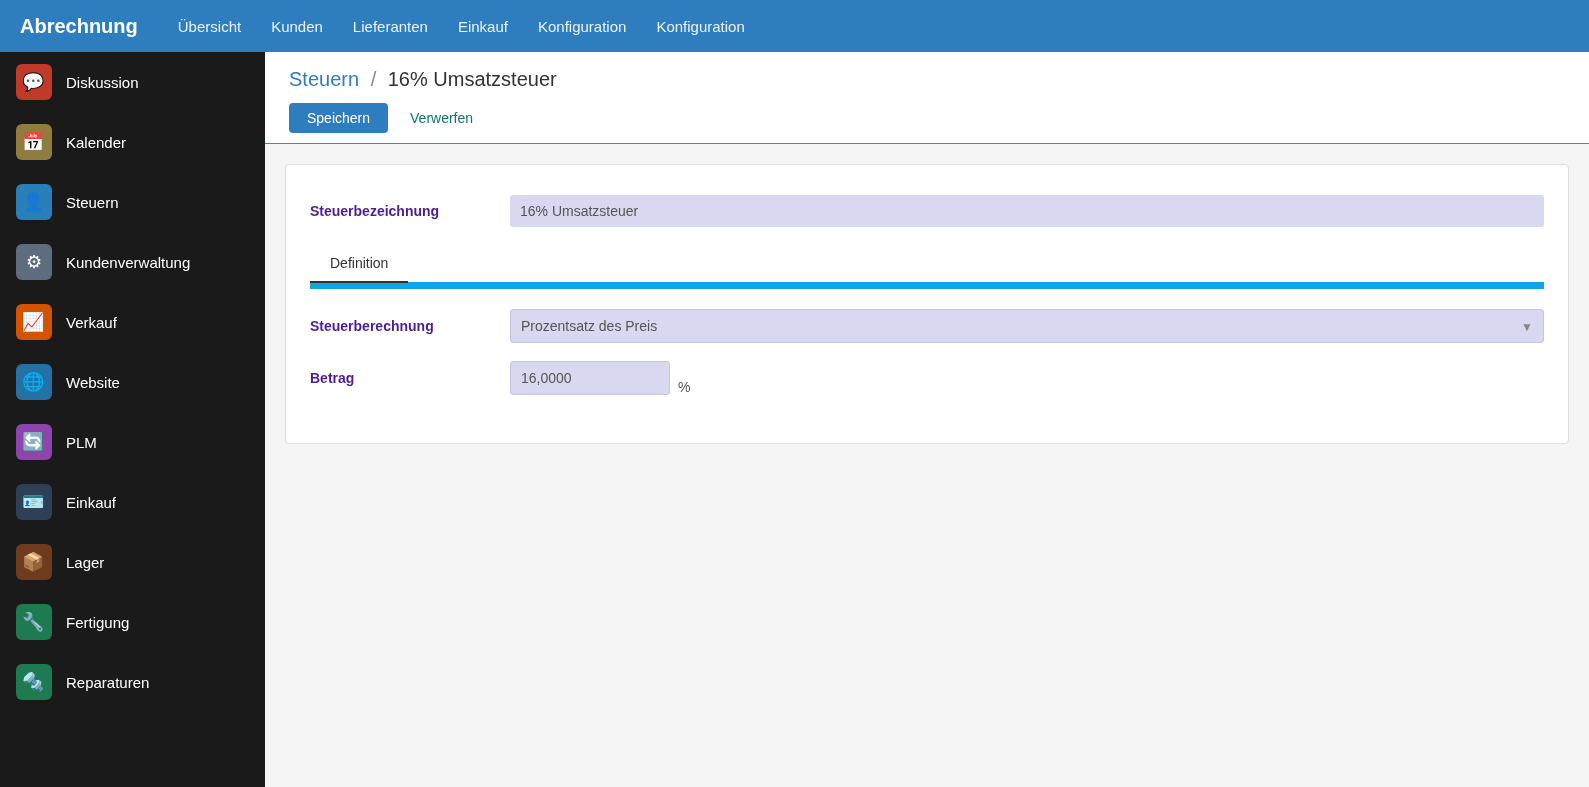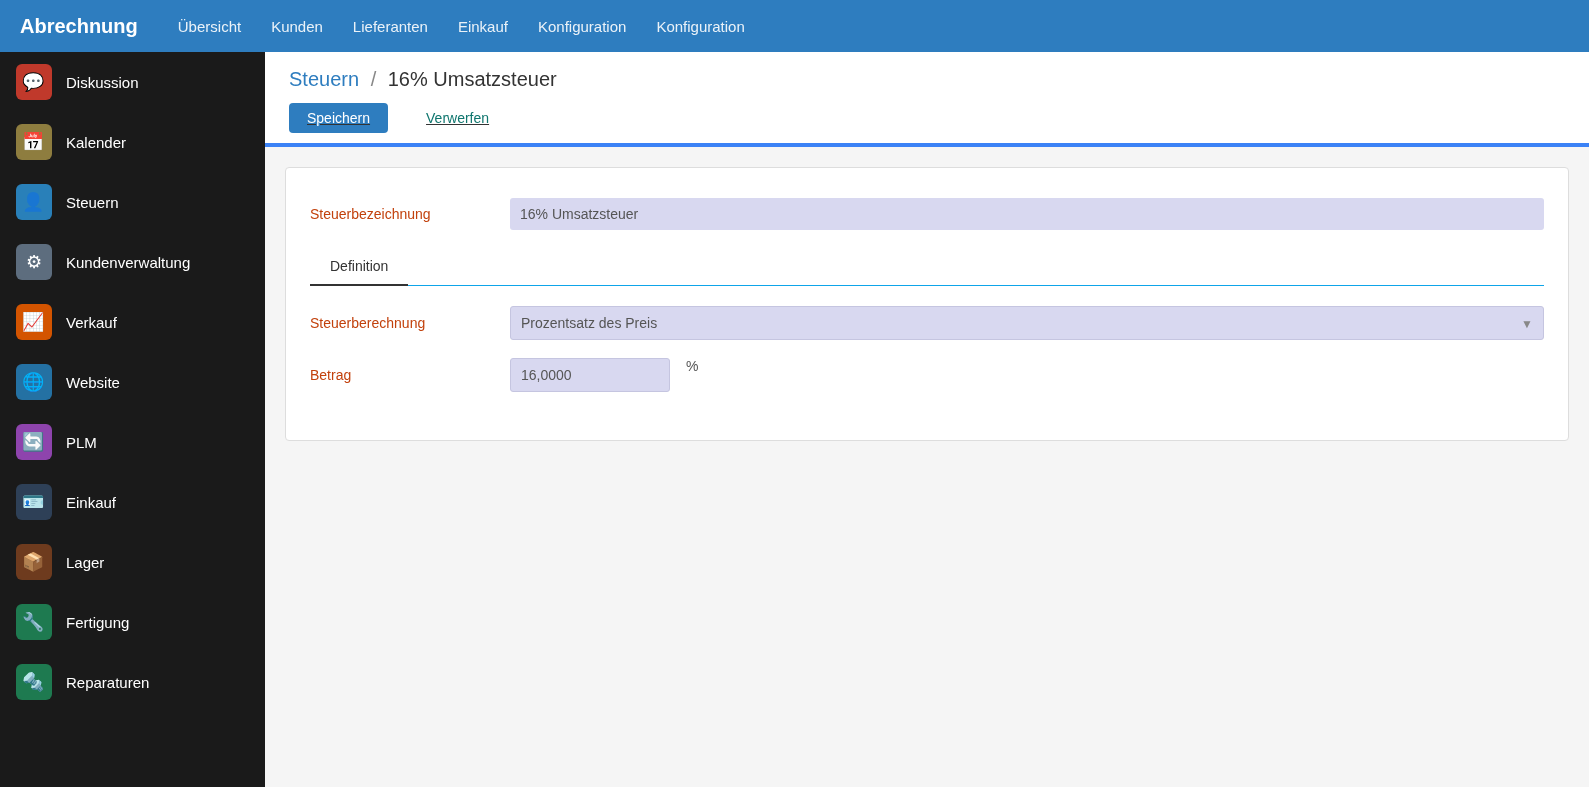--- a/index.html
+++ b/index.html
@@ -74,39 +74,38 @@
       background: #f5f5f5;
       overflow-y: auto;
       display: flex;
       flex-direction: column;
     }
 
     
     .page-header {
       background: white;
       padding: 16px 24px 10px 24px;
-      border-bottom: 4px solid #3b82f6;
+      border-bottom: 1px solid #3b82f6;
     }
     .breadcrumb {
       font-size: 20px;
       color: #2e7dbf;
       margin-bottom: 12px;
     }
     .breadcrumb-sep {
       color: #888;
       margin: 0 6px;
     }
     .breadcrumb-current {
       color: #333;
     }
     .action-buttons {
       display: flex;
-      gap: 24px;
+      gap: 8px;
       align-items: flex-end;
-      text-decoration: underline;
     }
     .btn-save {
       background: #2e7dbf;
       color: white;
       border: none;
       padding: 7px 18px;
       border-radius: 4px;
       font-size: 14px;
       cursor: pointer;
       font-weight: 500;
@@ -131,22 +130,22 @@
     }
 
     
     .field-row {
       display: flex;
       align-items: center;
       margin-bottom: 18px;
     }
     .field-label {
       width: 200px;
-      font-weight: 400;
-      color: #c2410c;
+      font-weight: 700;
+      color: #4c1d95;
       flex-shrink: 0;
     }
     .field-input {
       flex: 1;
       background: #d8d8f0;
       border: 1px solid #c5c5e0;
       border-radius: 3px;
       padding: 8px 10px;
       font-size: 14px;
       color: #555;
@@ -175,21 +174,21 @@
       color: #555;
     }
     .field-unit {
       margin-left: 8px;
       color: #555;
     }
 
     
     .tabs {
       display: flex;
-      border-bottom: 1px solid #0ea5e9;
+      border-bottom: 7px solid #0ea5e9;
       margin-bottom: 20px;
     }
     .tab {
       padding: 10px 20px;
       cursor: pointer;
       font-size: 14px;
       border-bottom: 2px solid transparent;
       margin-bottom: -1px;
     }
     .tab-active {
@@ -299,21 +298,21 @@
       <div class="field-row">
         <span class="field-label">Steuerberechnung</span>
         <div class="field-input-select">
           <span>Prozentsatz des Preis</span>
           <span style="font-size:12px; color:#888;">▼</span>
         </div>
       </div>
 
       <div class="field-row">
         <span class="field-label">Betrag</span>
-        <div style="display:flex; align-items:flex-start;gap:8px;">
+        <div style="display:flex; align-items:flex-end;">
           <input class="field-input-number" type="text" style="border: 1px solid rgb(197, 197, 224); outline: none; background: rgb(216, 216, 240);" value="16,0000">
           <span class="field-unit">%</span>
         </div>
       </div>
 
     </div>
   </div>
 </div>
 
 </body></html>

